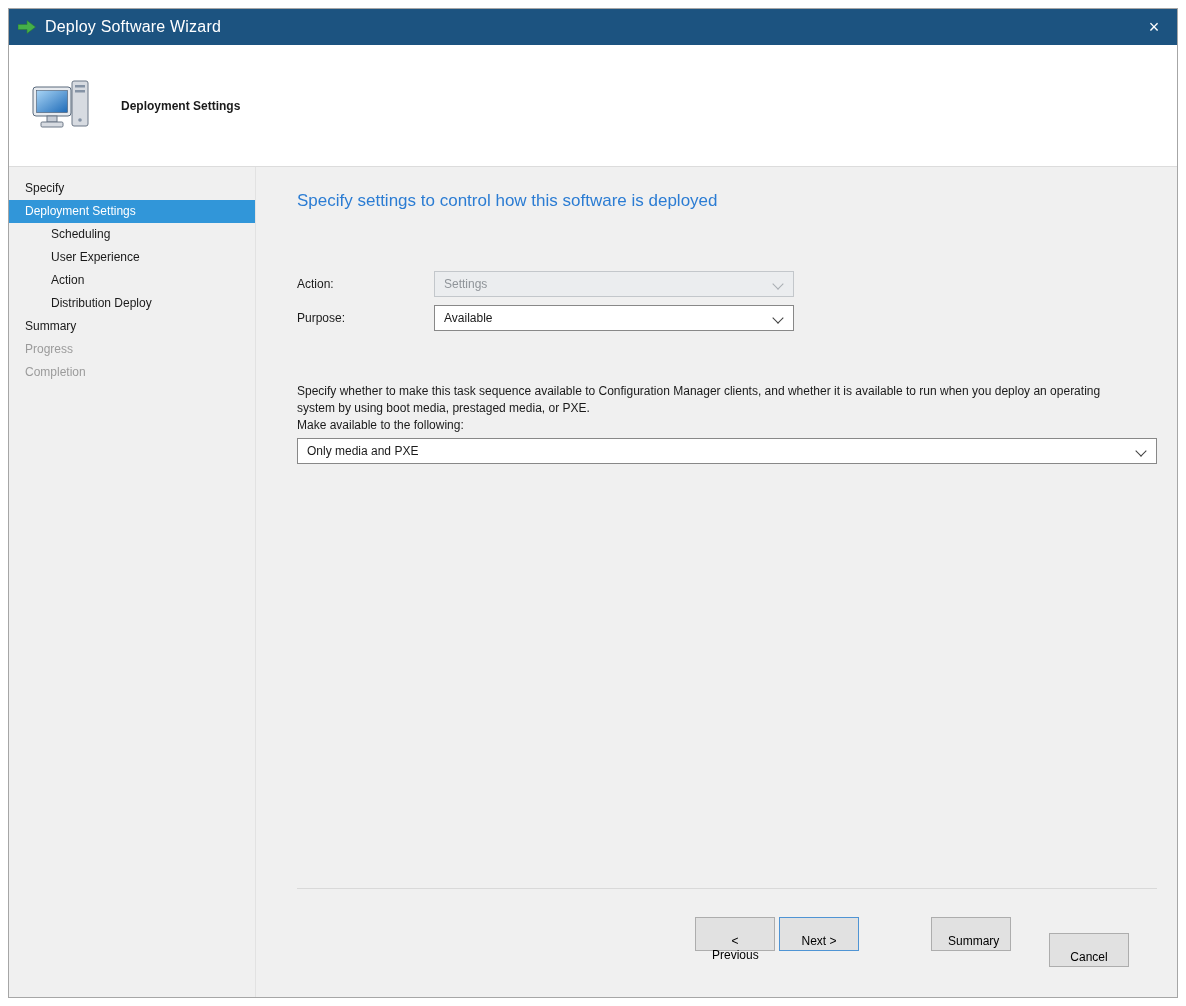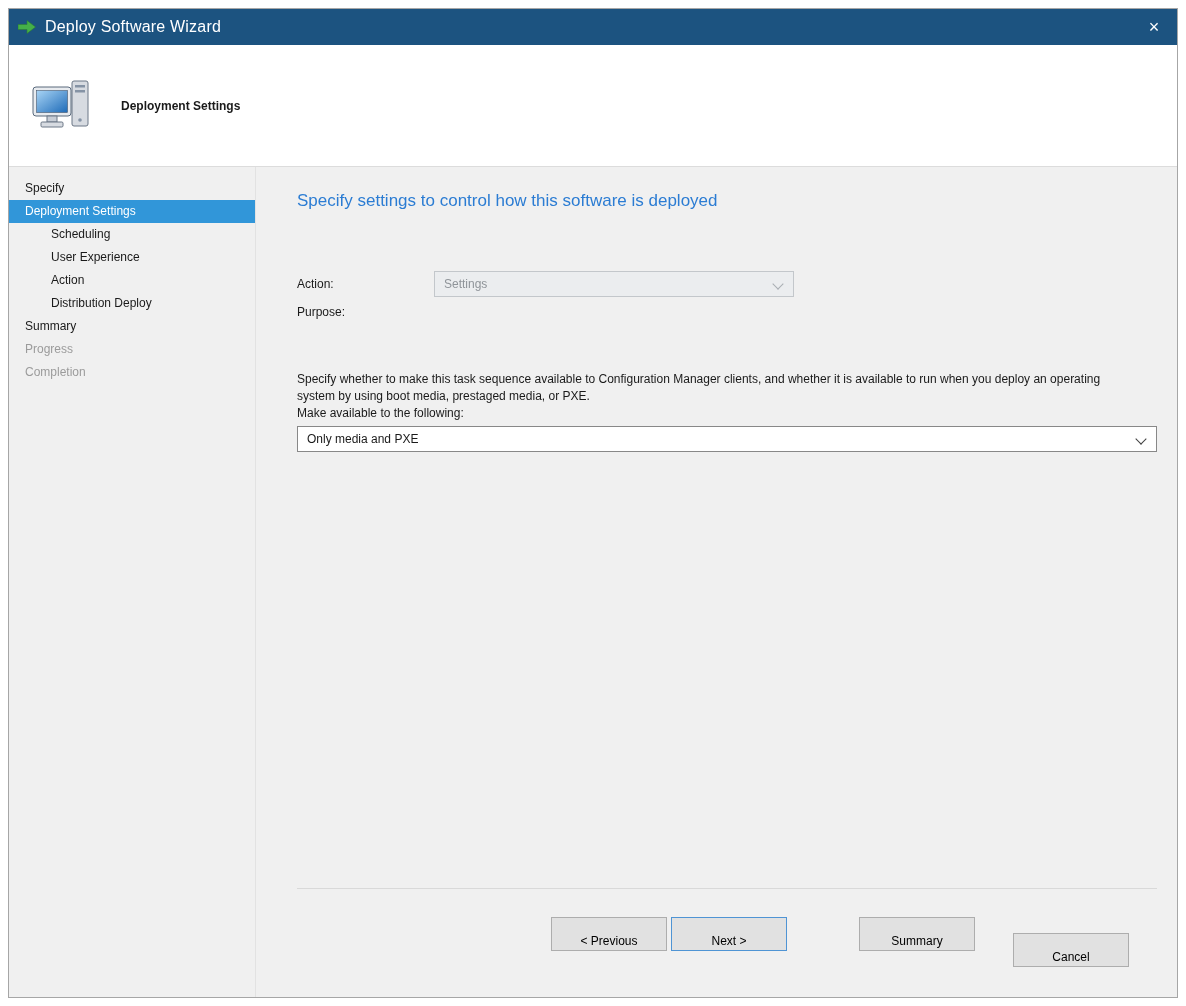--- a/index.html
+++ b/index.html
@@ -60,21 +60,21 @@
     transform:rotate(45deg);
   }
   .combo.disabled .chev { border-color:#a9aeb4; }
   .desc { margin:44px 0 0 0; font-size:12px; width:828px; line-height:1.45; color:#1a1a1a; }
   .mlabel { font-size:12px; color:#1a1a1a; }
   
   .footer { margin-top:auto; }
   .divider { border-top:1px solid #d9d9d9; }
   .btnrow { display:flex; justify-content:flex-end; align-items:center; padding:12px 28px 30px 0; }
   .btn {
-    width:116px; height:28px; font-size:12px; font-family:inherit;
+    width:80px; height:28px; font-size:12px; font-family:inherit;
     background:#e1e1e1; border:1px solid #adadad; color:#000; padding:16px;
   }
   .btn + .btn { margin-left:4px; }
   .btn.next { border-color:#4f94d4; }
   .btn.gap { margin-left:72px; }
   .btn.gap2 { margin-left:38px;margin-top:32px; }
 </style>
 </head>
 <body>
 
@@ -132,20 +132,24 @@
       <div class="form">
         <div class="frow">
           <span class="flabel">Action:</span>
           <div class="combo disabled">
             <span class="cval">Settings</span>
             <span class="chev"></span>
           </div>
         </div>
         <div class="frow">
           <span class="flabel">Purpose:</span>
+          <div class="combo">
+            <span class="cval">Available</span>
+            <span class="chev"></span>
+          </div>
         </div>
       </div>
 
       <p class="desc">Specify whether to make this task sequence available to Configuration Manager clients, and whether it is available to run when you deploy an operating system by using boot media, prestaged media, or PXE.</p>
 
       <div class="mlabel">Make available to the following:</div>
       <div class="combo full">
         <span class="cval">Only media and PXE</span>
         <span class="chev"></span>
       </div>

